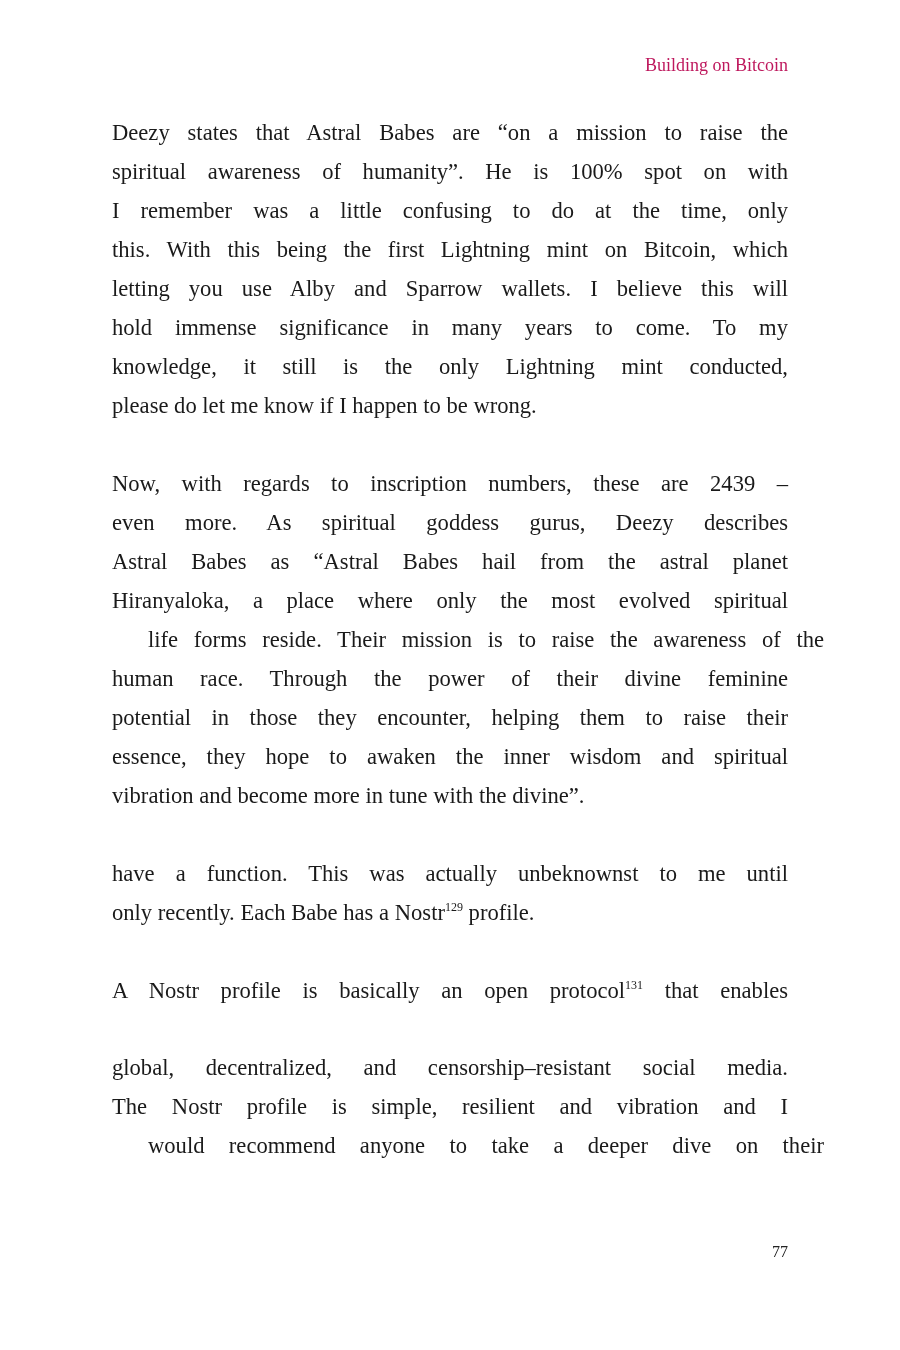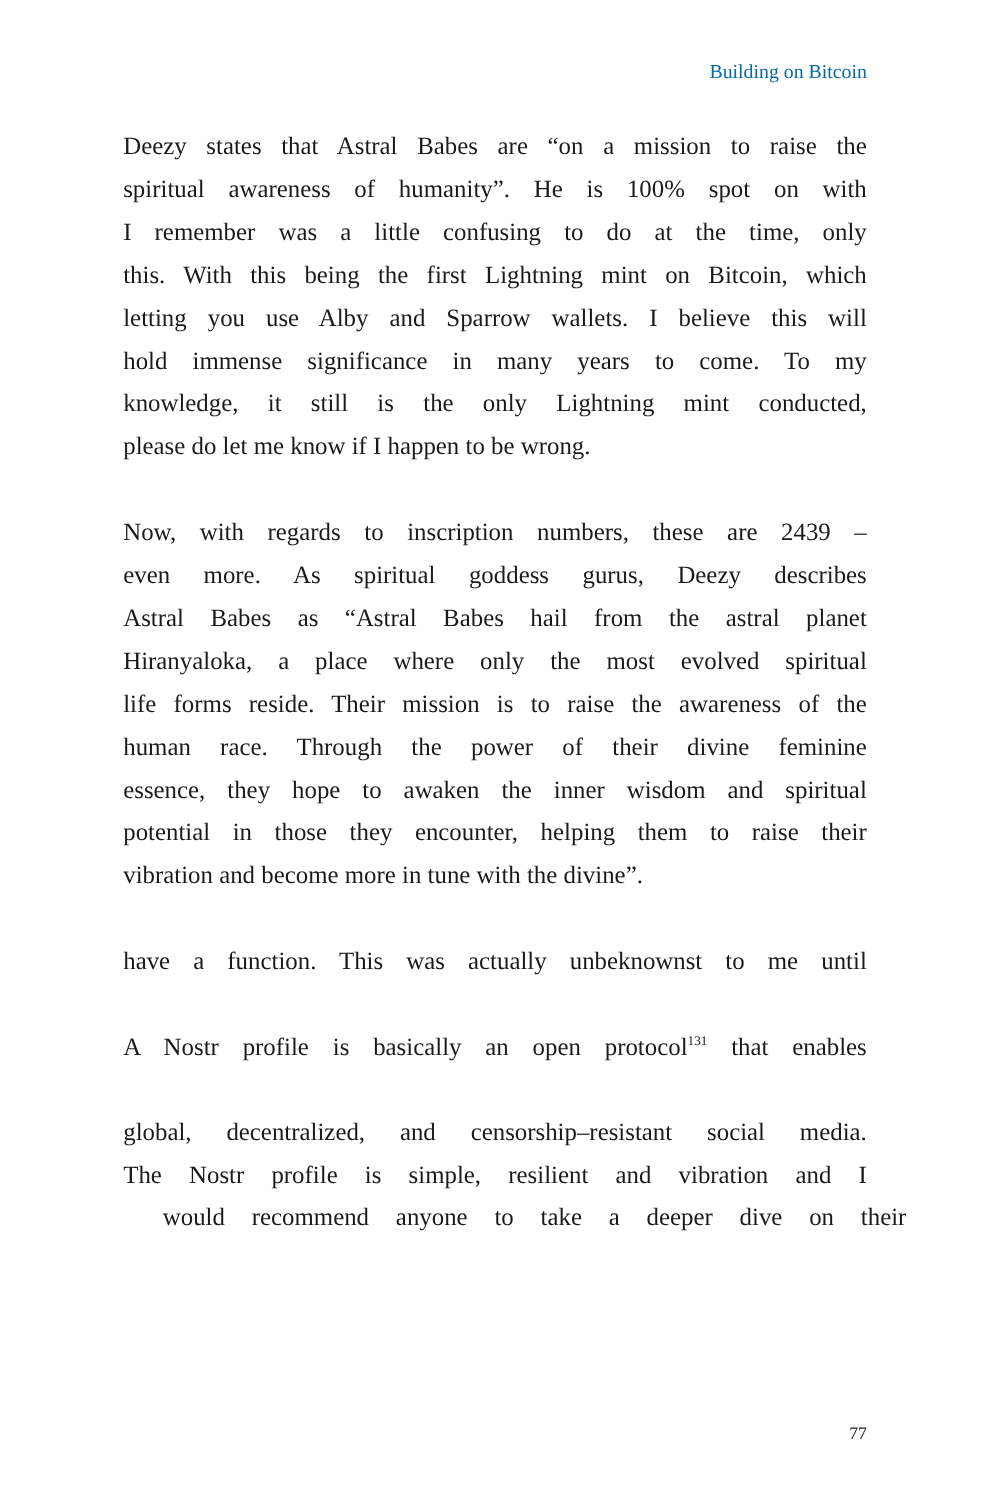--- a/index.html
+++ b/index.html
@@ -1,20 +1,20 @@
 <!DOCTYPE html>
 <html><head>
   <meta charset="utf-8">
   <style>
     html, body { margin: 0; padding: 0; background: #ffffff; }
     body { width: 900px; height: 1350px; position: relative; overflow: hidden;
       font-family: "DejaVu Serif", "Liberation Serif", serif; color: #1a1a1a; }
     .running-header { position: absolute; top: 55px; right: 112px;
-      font-family: "Liberation Serif", serif; font-size: 18px; color: #0369a1; }
-    .page-number { position: absolute; top: 1295px; right: 112px;
+      font-family: "Liberation Serif", serif; font-size: 18px; color: #be185d; }
+    .page-number { position: absolute; top: 1243px; right: 112px;
       font-family: "Liberation Serif", serif; font-size: 16px; color: #222; }
     .body-text { position: absolute; left: 112px; width: 676px; top: 113px; }
     .para { margin: 0 0 39px 0; }
     .line { display: block; height: 39px; line-height: 39px; font-size: 22.6px;
       font-family: "Liberation Serif", serif; text-align: justify; text-align-last: justify;
       white-space: nowrap; overflow: visible; }
     .line.last { text-align-last: left; }
     sup { font-size: 12px; line-height: 0; vertical-align: 9px; }
   </style>
 </head>
@@ -31,28 +31,29 @@
     <span class="line" style="word-spacing: 13.4453px;">letting you use Alby and Sparrow wallets. I believe this will</span>
     <span class="line" style="word-spacing: 17.1875px;">hold immense significance in many years to come. To my</span>
     <span class="line" style="word-spacing: 20.9609px;">knowledge, it still is the only Lightning mint conducted,</span>
     <span class="line last">please do let me know if I happen to be wrong.</span>
   </p>
   <p class="para">
     <span class="line" style="word-spacing: 15.8021px;">Now, with regards to inscription numbers, these are 2439 –</span>
     <span class="line" style="word-spacing: 24.7723px;">even more. As spiritual goddess gurus, Deezy describes</span>
     <span class="line" style="word-spacing: 18.434px;">Astral Babes as “Astral Babes hail from the astral planet</span>
     <span class="line" style="word-spacing: 17.916px;">Hiranyaloka, a place where only the most evolved spiritual</span>
-    <span class="line" style="word-spacing: 10.0426px;">life forms reside. Their mission is to raise the awareness of the</span>
+    <span class="line" style="word-spacing: 10.0426px; margin-left: 36px;">life forms reside. Their mission is to raise the awareness of the</span>
     <span class="line" style="word-spacing: 20.9492px;">human race. Through the power of their divine feminine</span>
+    <span class="line" style="word-spacing: 14.8385px;">potential in those they encounter, helping them to raise their</span>
     <span class="line" style="word-spacing: 14.3194px;">essence, they hope to awaken the inner wisdom and spiritual</span>
-    <span class="line" style="word-spacing: 14.8385px;">potential in those they encounter, helping them to raise their</span>
     <span class="line last">vibration and become more in tune with the divine”.</span>
   </p>
   <p class="para">
     <span class="line" style="word-spacing: 15.3368px;">have a function. This was actually unbeknownst to me until</span>
+    <span class="line last"><span>only recently. Each Babe has a Nostr</span><sup>129</sup><span> profile.</span></span>
   </p>
   <p class="para">
     <span class="line" style="word-spacing: 16.0122px;"><span>A Nostr profile is basically an open protocol</span><sup>131</sup><span> that enables</span></span>
     <span class="line" style="word-spacing: 26.0344px; margin-top: 38px;">global, decentralized, and censorship–resistant social media.</span>
     <span class="line" style="word-spacing: 18.5035px;">The Nostr profile is simple, resilient and vibration and I</span>
     <span class="line" style="word-spacing: 18.717px; margin-left: 36px;">would recommend anyone to take a deeper dive on their</span>
   </p>
 </div>
 
 <div class="page-number">77</div>

